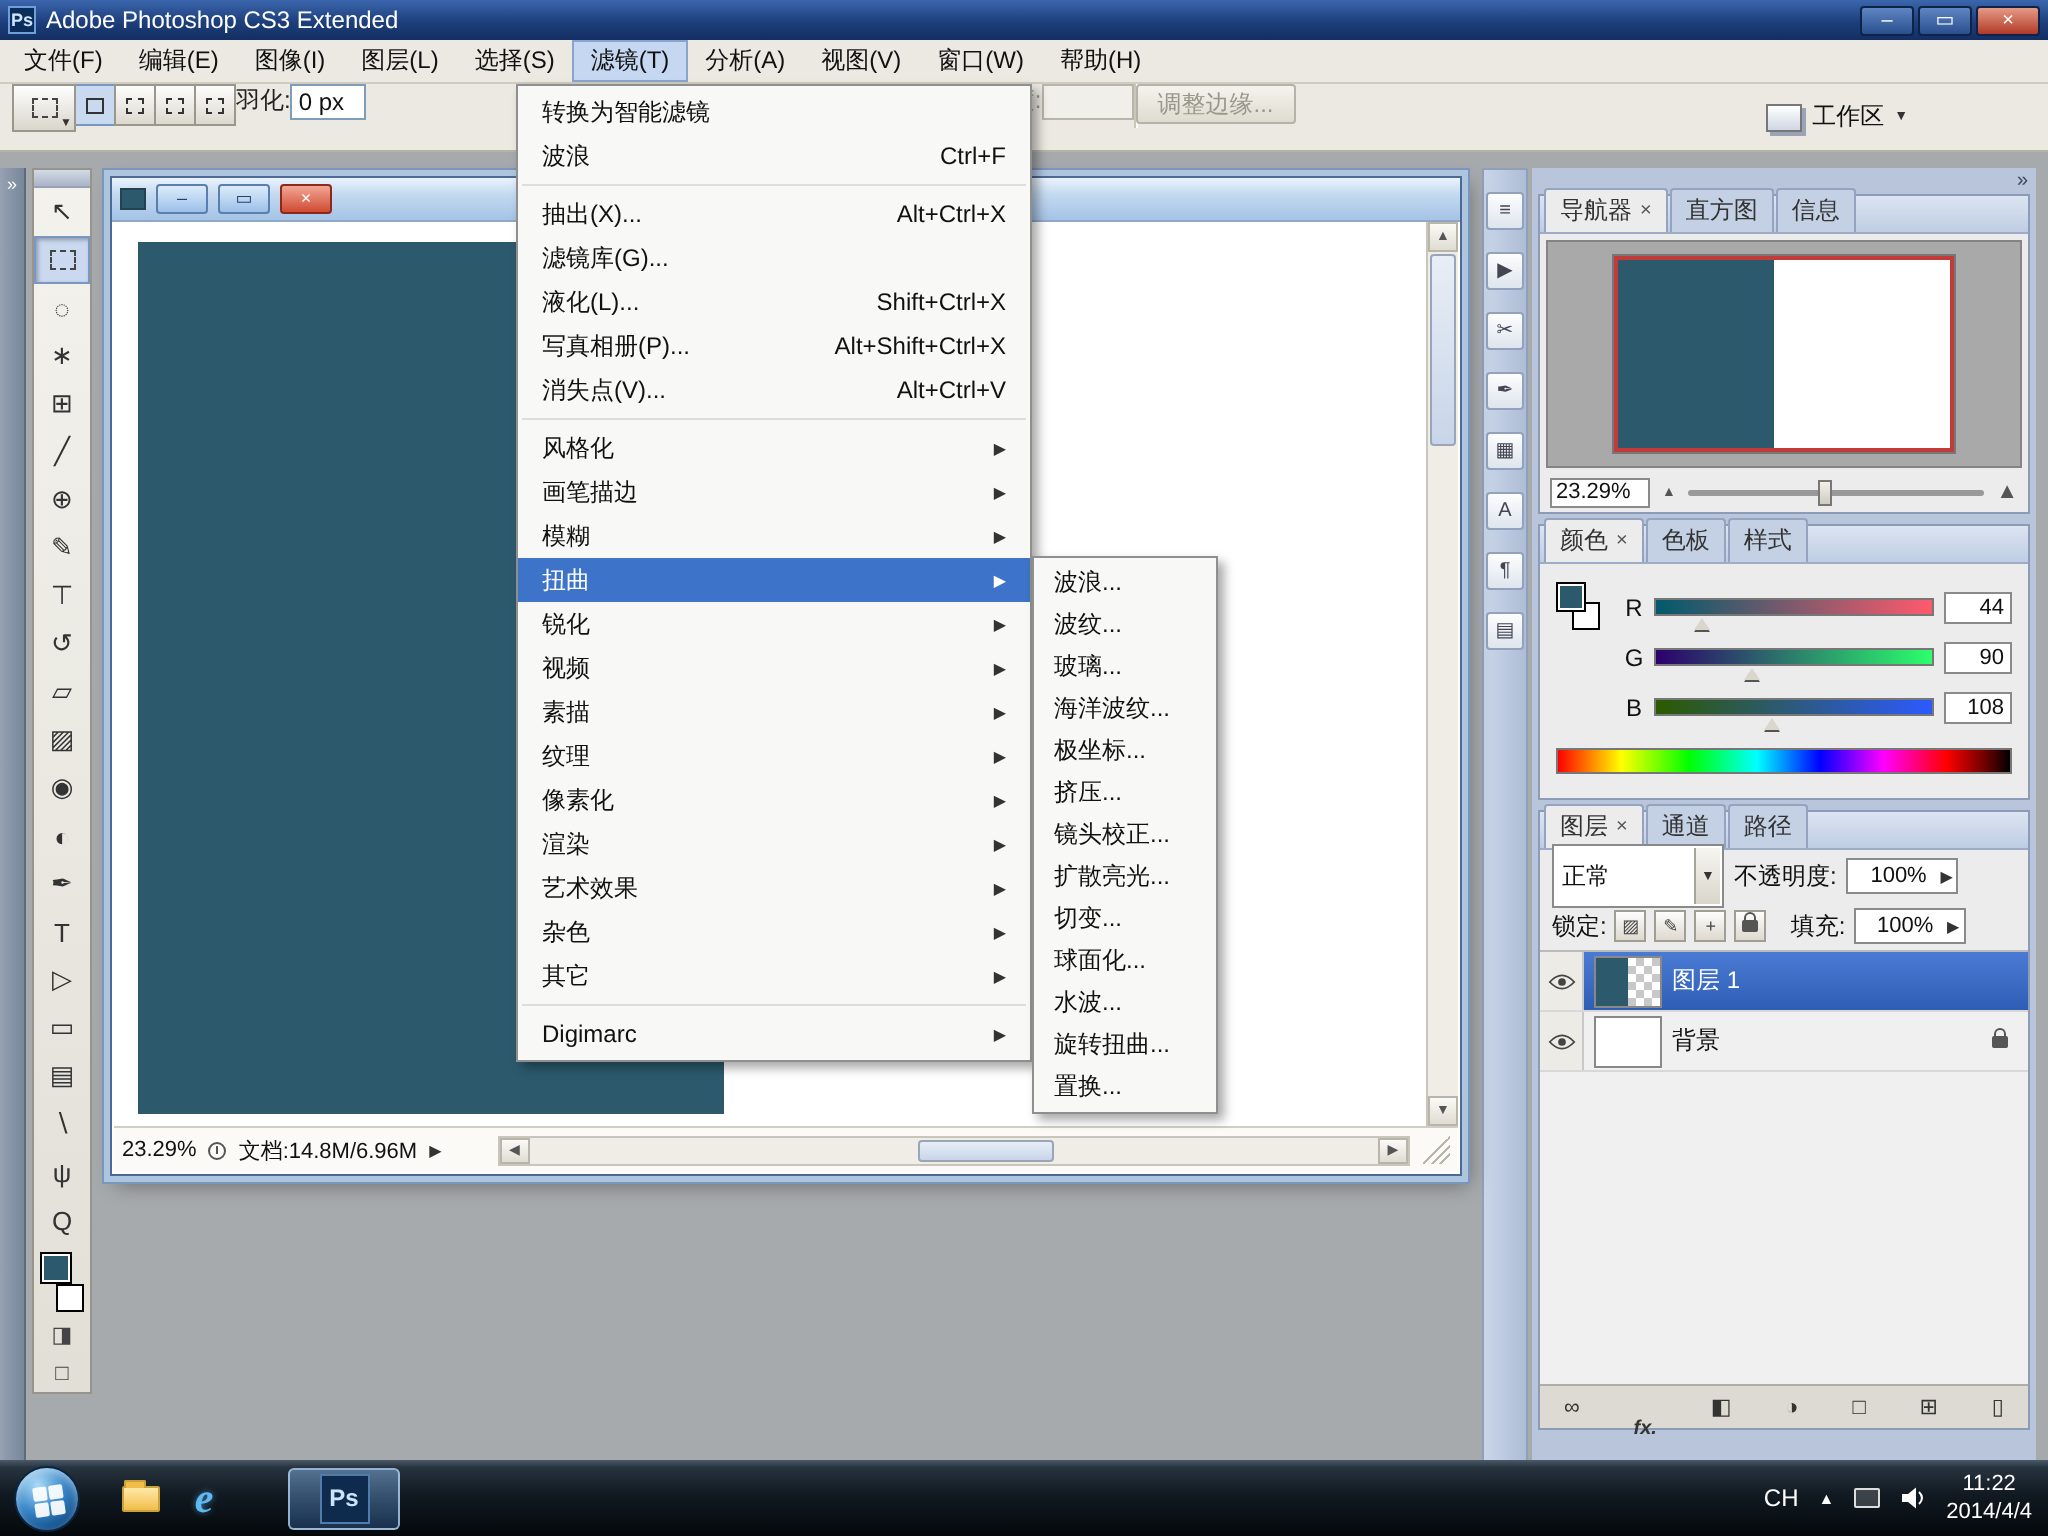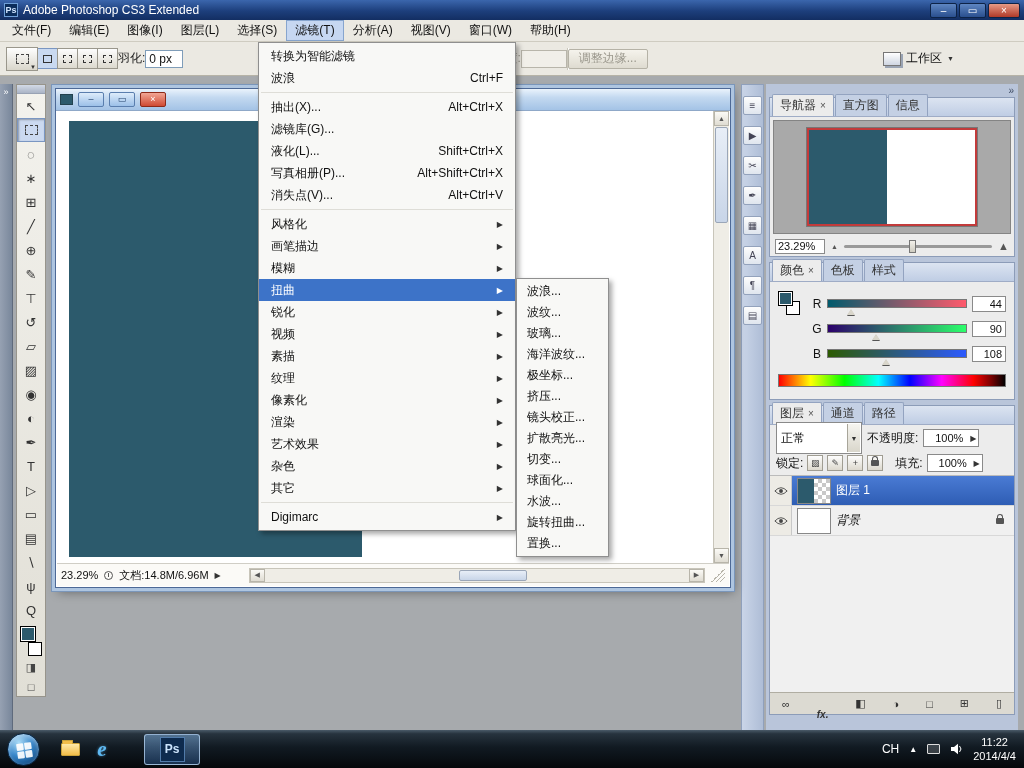--- a/index.html
+++ b/index.html
@@ -21,21 +21,21 @@
     background:linear-gradient(#5e86c2,#2a4f8e); color:#fff; font-size:10px; line-height:13px;
     text-align:center; cursor:default; }
   .wbtn.close { width:32px; background:linear-gradient(#e69a86,#b13a28); }
   
   .menubar { position:absolute; top:20px; left:0; right:0; height:22px; background:#EBE9E2;
     border-bottom:1px solid #CFCCC1; display:flex; align-items:stretch; padding-left:3px; z-index:30; }
   .menu-item { padding:0 9px; display:flex; align-items:center; }
   .menu-item.active { background:#C6D7F1; border:1px solid #87A5CE; padding:0 8px; }
   
   .optionsbar { position:absolute; top:42px; left:0; right:0; height:34px; background:#EBE9E2;
-    border-bottom:1px solid #B6B3A7; display:flex; align-items:center; gap:0; padding:0 6px; z-index:20; }
+    border-bottom:1px solid #B6B3A7; display:flex; gap:0; padding:0 6px; z-index:20; }
   .tool-preview { width:32px; height:24px; border:1px solid #9a978c;
     background:linear-gradient(#fefefe,#d9d6cb); display:flex; align-items:center; justify-content:center; position:relative; }
   .tool-preview .tp-arrow { position:absolute; right:1px; bottom:0; font-size:6px; color:#333; }
   .dash-box { width:13px; height:10px; border:1px dashed #444; display:inline-block; }
   .combine-group { display:flex; }
   .mini-btn { width:21px; height:21px; border:1px solid #9a978c; margin-left:-1px;
     background:linear-gradient(#fdfdfd,#dcd9ce); display:flex; align-items:center; justify-content:center; }
   .mini-btn.selected { background:#C9D9F0; border-color:#7a96c2; }
   .mini-box { width:9px; height:8px; border:1px solid #333; }
   .mini-box.d { border-style:dashed; }
@@ -195,21 +195,21 @@
   .lrow { height:30px; display:flex; align-items:center; border-bottom:1px solid #D8D8D8; }
   .eye-cell { width:22px; align-self:stretch; border-right:1px solid #C8C8C8; background:#EDEBE5;
     display:flex; align-items:center; justify-content:center; }
   .layer-thumb { width:34px; height:26px; border:1px solid #888; margin:0 5px; position:relative; background:#fff; }
   .layer-thumb .half-teal { position:absolute; left:0; top:0; bottom:0; width:50%; background:#2C5A6C; }
   .layer-thumb .half-checker { position:absolute; right:0; top:0; bottom:0; width:50%;
     background-image:linear-gradient(45deg,#c8c8c8 25%,transparent 25%,transparent 75%,#c8c8c8 75%),
       linear-gradient(45deg,#c8c8c8 25%,#fff 25%,#fff 75%,#c8c8c8 75%);
     background-size:8px 8px; background-position:0 0,4px 4px; }
   .lrow.selected { background:linear-gradient(#4A7BD4,#2E5DB4); color:#fff; }
-  .lname.italic { font-style:italic; }
+  .lname.italic { }
   .lrow .lock-shape { margin-left:auto; margin-right:10px; }
   .lp-bottom { height:22px; background:#DCDAD2; border-top:1px solid #b0ada2; display:flex;
     align-items:center; justify-content:space-between; padding:0 12px; font-size:11px; color:#333; }
   .lp-icon { cursor:default; }
   .lp-icon.fx { font-style:italic; font-weight:bold; font-size:10px;margin-top:21px; }
   
   .taskbar { position:absolute; left:0; bottom:0; width:100%; height:38px; z-index:50;
     background:linear-gradient(#4A5A68 0%, #27333E 10%, #111A22 45%, #05080B 100%);
     display:flex; align-items:center; color:#fff; }
   .start-orb { width:33px; height:33px; border-radius:50%; margin:0 14px 0 7px; position:relative;

